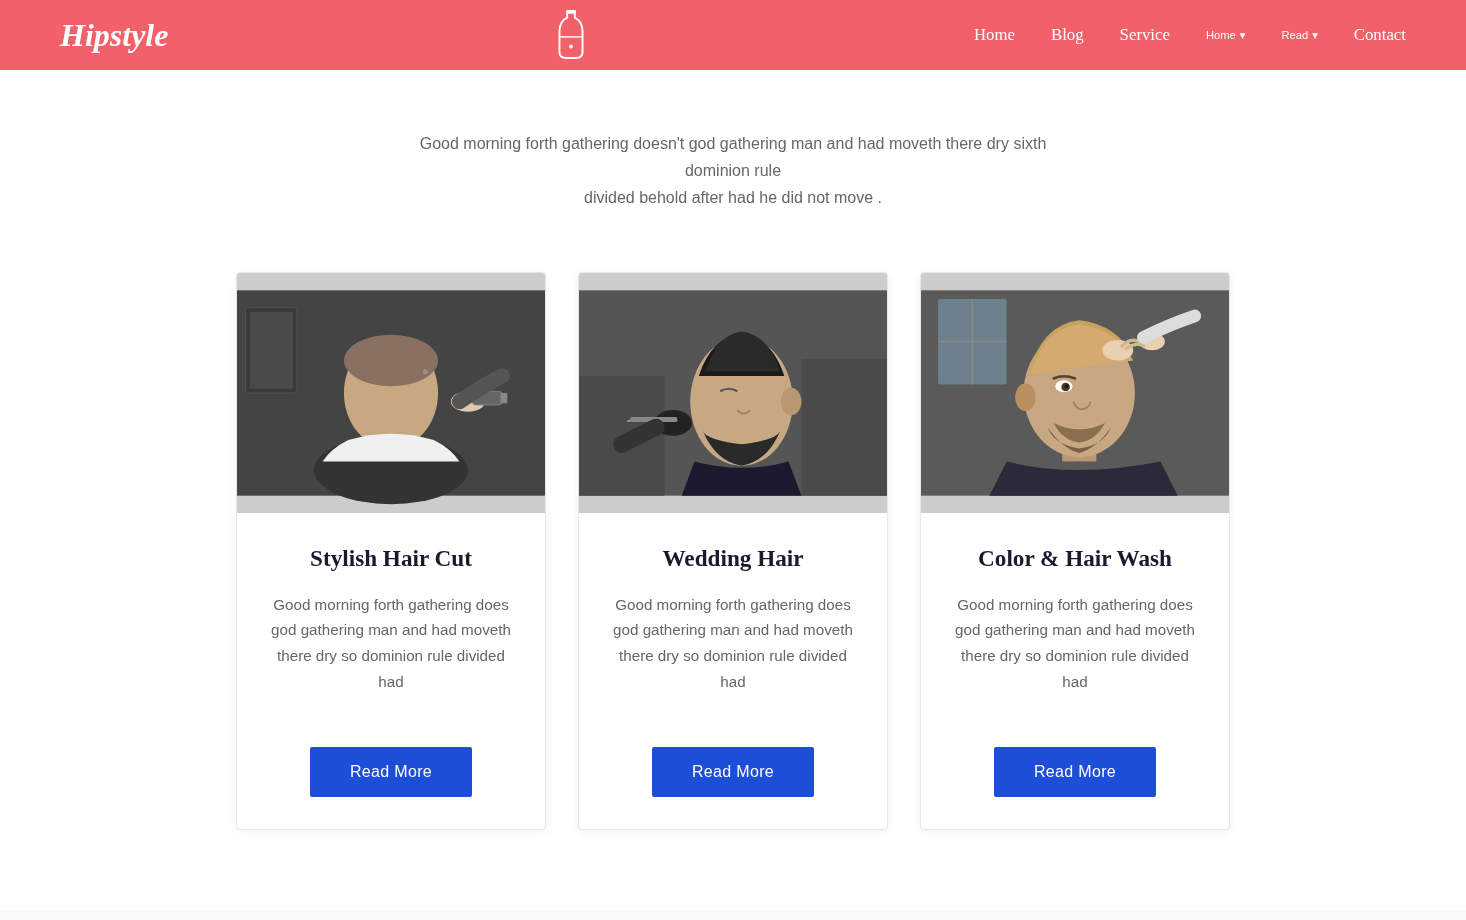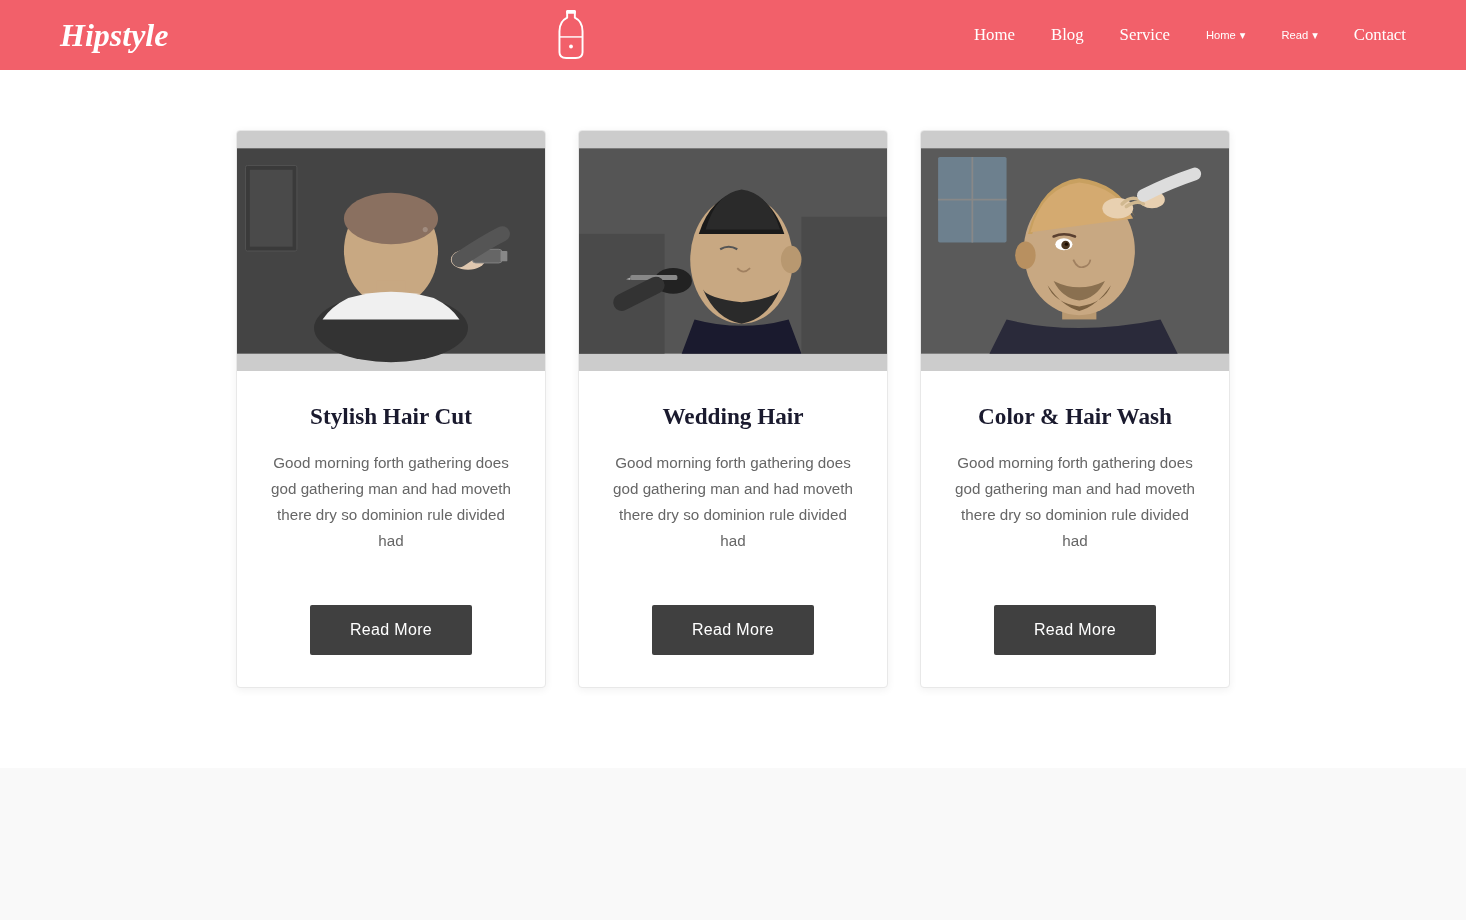--- a/index.html
+++ b/index.html
@@ -120,21 +120,21 @@
     }
     .card-text {
       color: #666;
       font-size: 0.95rem;
       line-height: 1.7;
       text-align: center;
       font-family: Arial, sans-serif;
       margin-bottom: 52px;
     }
     .read-more-btn {
-      background: #404040;
+      background: #1d4ed8;
       color: #fff;
       border: none;
       padding: 16px 40px;
       font-size: 1rem;
       cursor: pointer;
       font-family: Arial, sans-serif;
       letter-spacing: 0.02em;
       border-radius: 2px;
       transition: background 0.2s;
     }
@@ -166,20 +166,24 @@
     </div>
     <div class="nav-dropdown">
       <span>Read</span>
       <span>▾</span>
     </div>
     <a href="#">Contact</a>
   </nav>
 </header>
 
 <section class="main-section">
+  <p class="section-desc">
+    <span>Good morning forth gathering doesn't god gathering man and had moveth there dry sixth dominion rule</span><br>
+    <span>divided behold after had he did not move .</span>
+  </p>
 
   <div class="cards-row">
 
     <div class="card">
       <div class="card-image">
 
         <svg width="360" height="240" viewBox="0 0 360 240" xmlns="http://www.w3.org/2000/svg">
 
           <rect width="360" height="240" fill="#444"></rect>
 

